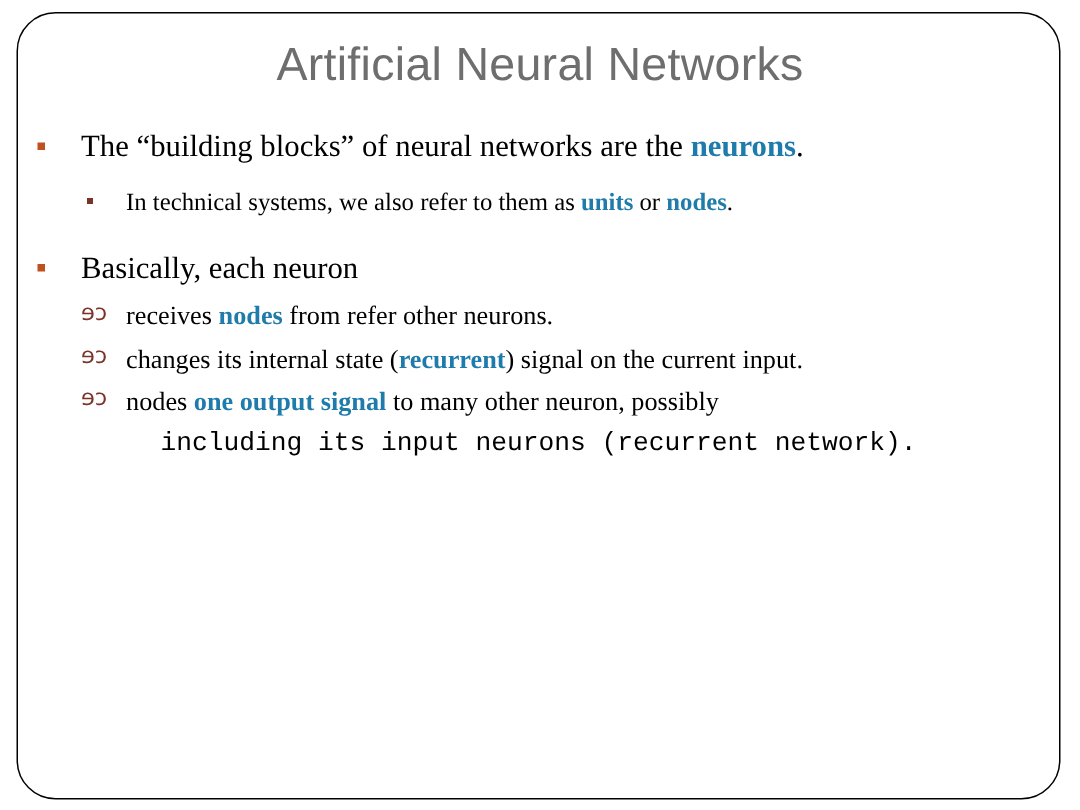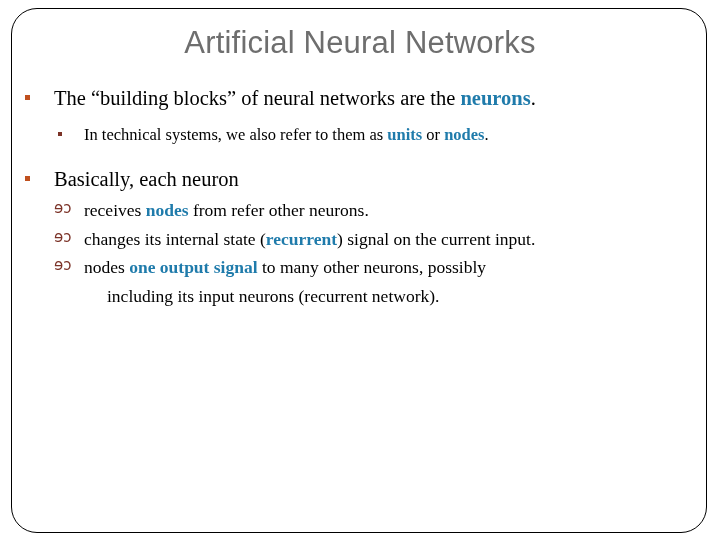--- a/index.html
+++ b/index.html
@@ -104,20 +104,21 @@
     width: 22px;
     height: 22px;
     color: #7b3227;
     font-size: 15px;
     line-height: 22px;
     font-family: "DejaVu Sans", sans-serif;
   }
   .lvl3 .cont {
     display: block;
     padding-left: 23px;
+    font-family: Liberation Mono, monospace;
   }
 
   .hi {
     color: #1f7bab;
     font-weight: bold;
   }
 
   .sp-top-1 { margin-top: 0px; }
   .sp-top-2 { margin-top: 9px; }
   .sp-top-3 { margin-top: 18px; }
@@ -155,18 +156,18 @@
       <span>receives </span><span class="hi">nodes</span><span> from refer other neurons.</span>
     </div>
 
     <div class="lvl3">
       <span class="orn">ɘɔ</span>
       <span>changes its internal state (</span><span class="hi">recurrent</span><span>) signal on the current input.</span>
     </div>
 
     <div class="lvl3">
       <span class="orn">ɘɔ</span>
-      <span>nodes </span><span class="hi">one output signal</span><span> to many other neurons, possibly</span>
+      <span>nodes </span><span class="hi">one output signal</span><span> to many other neuron, possibly</span>
       <span class="cont">including its input neurons (recurrent network).</span>
     </div>
 
   </div>
 </div>
 
 </body></html>

